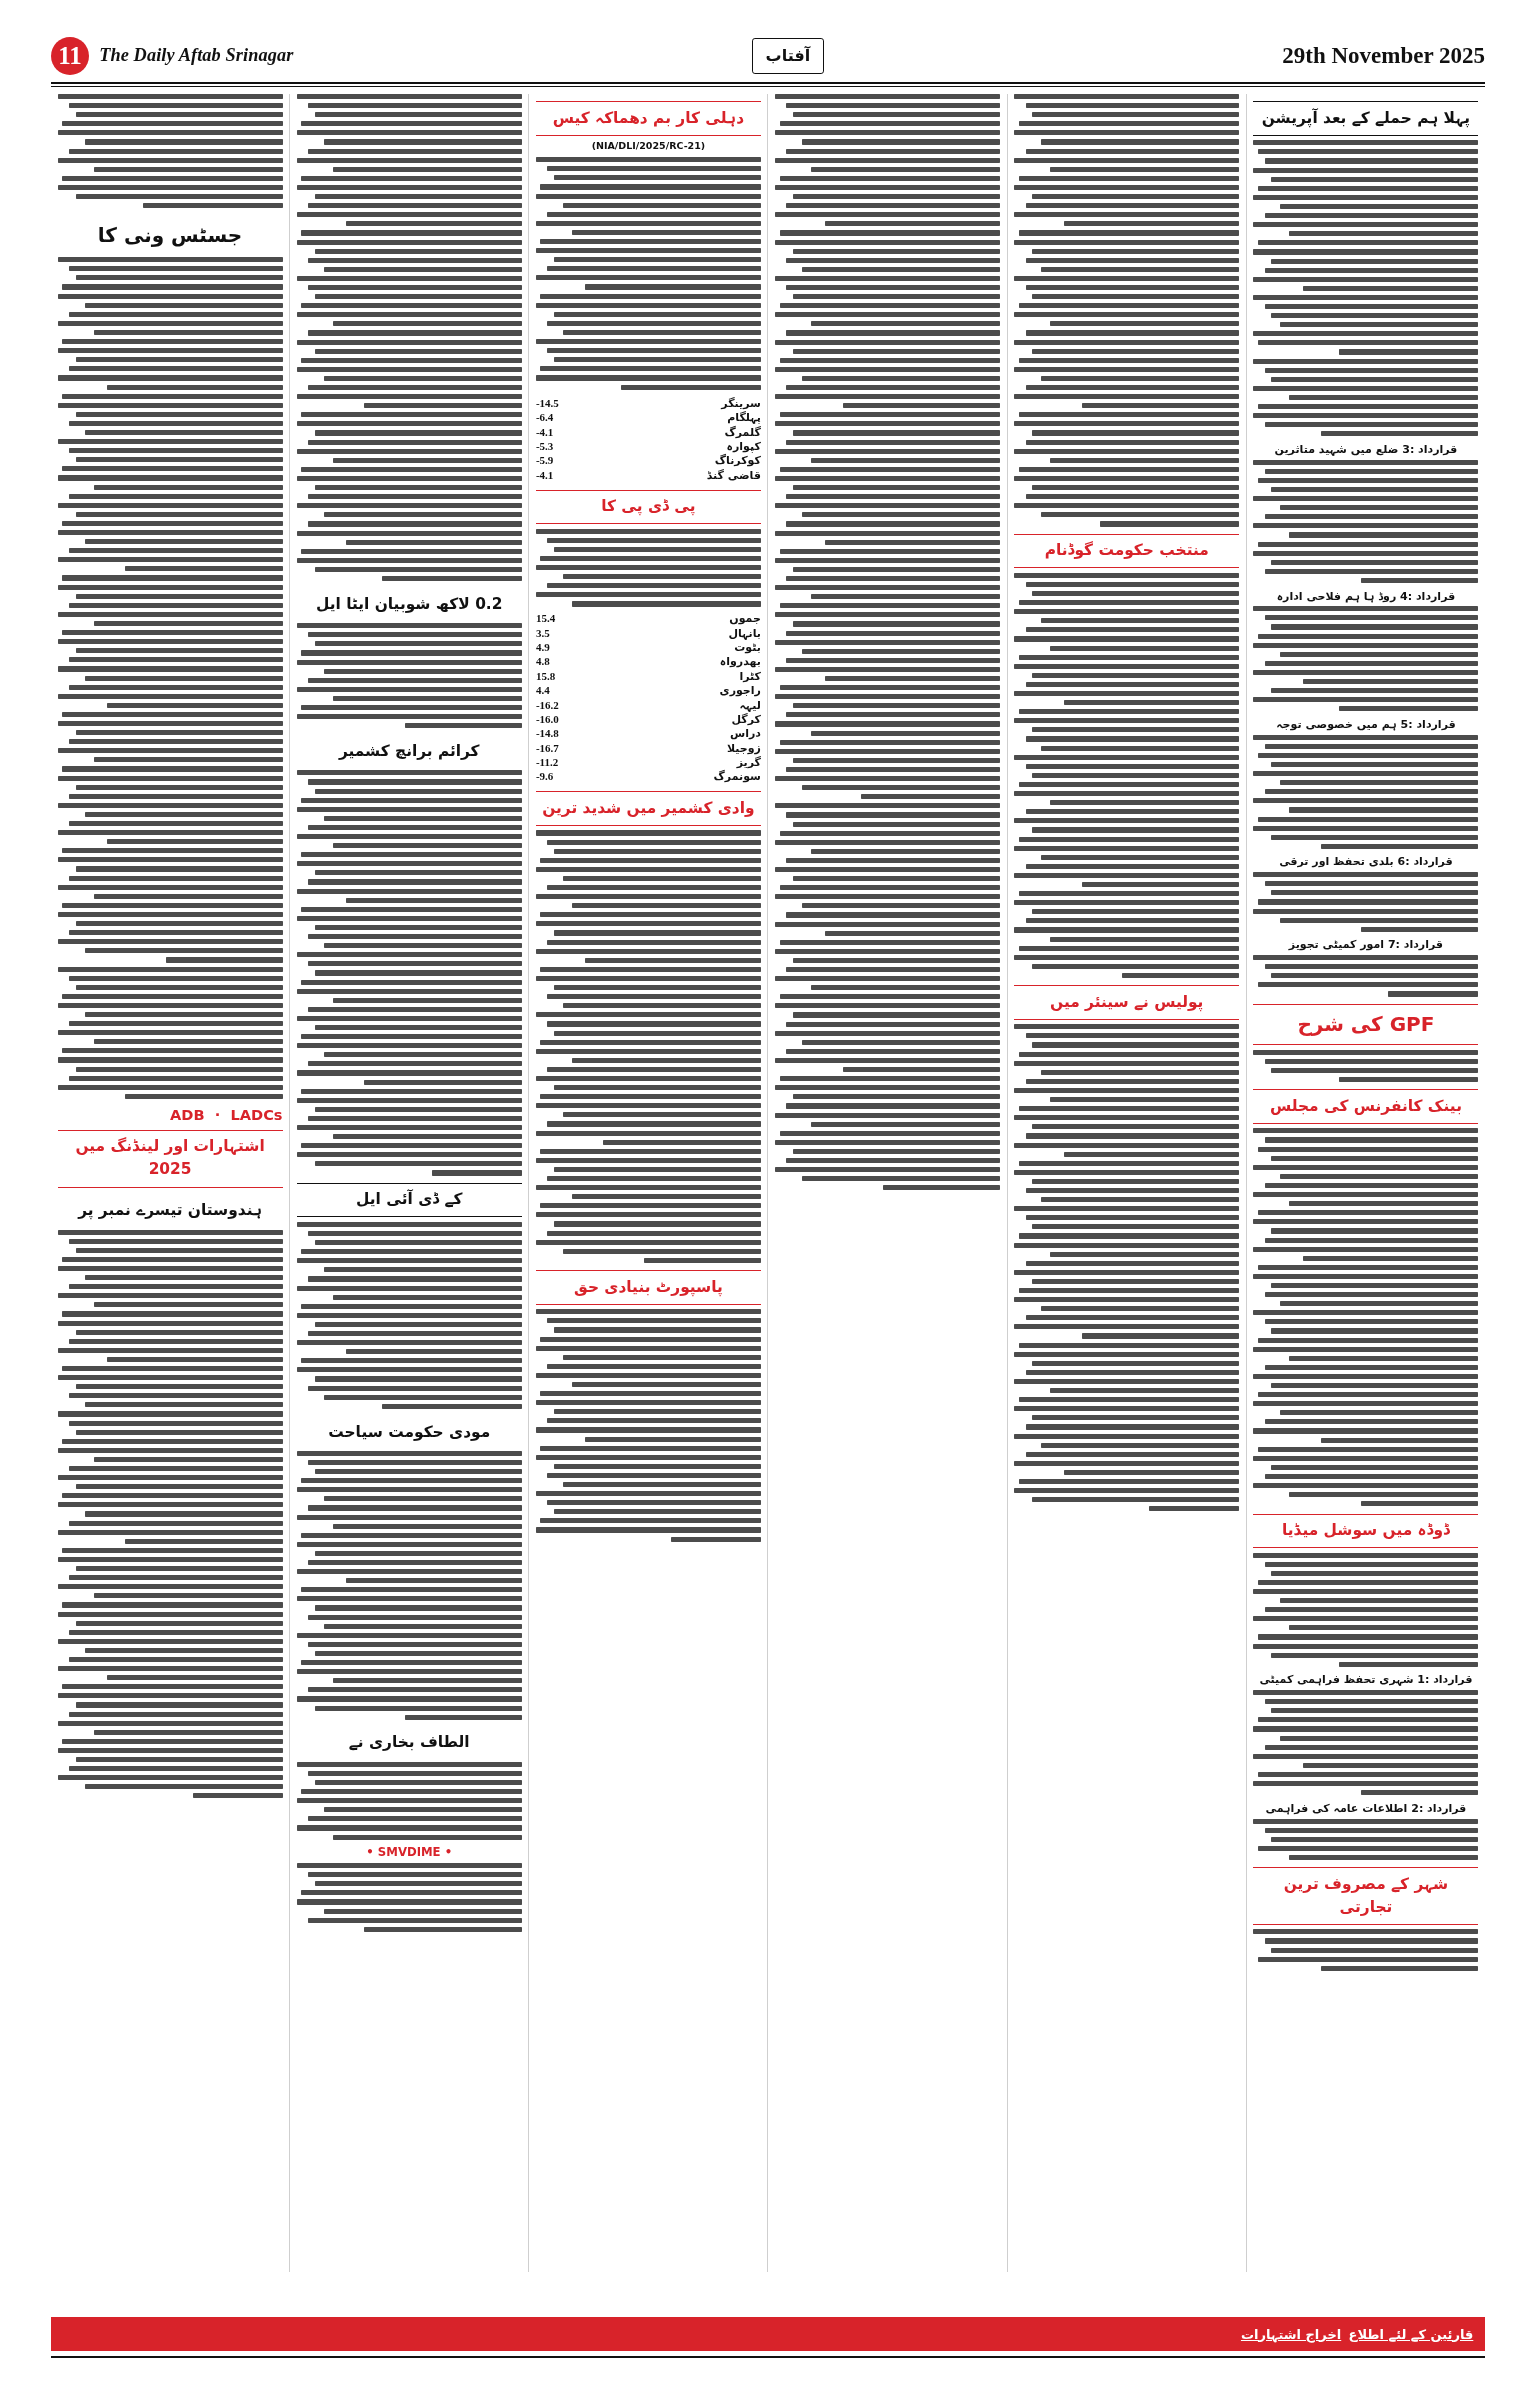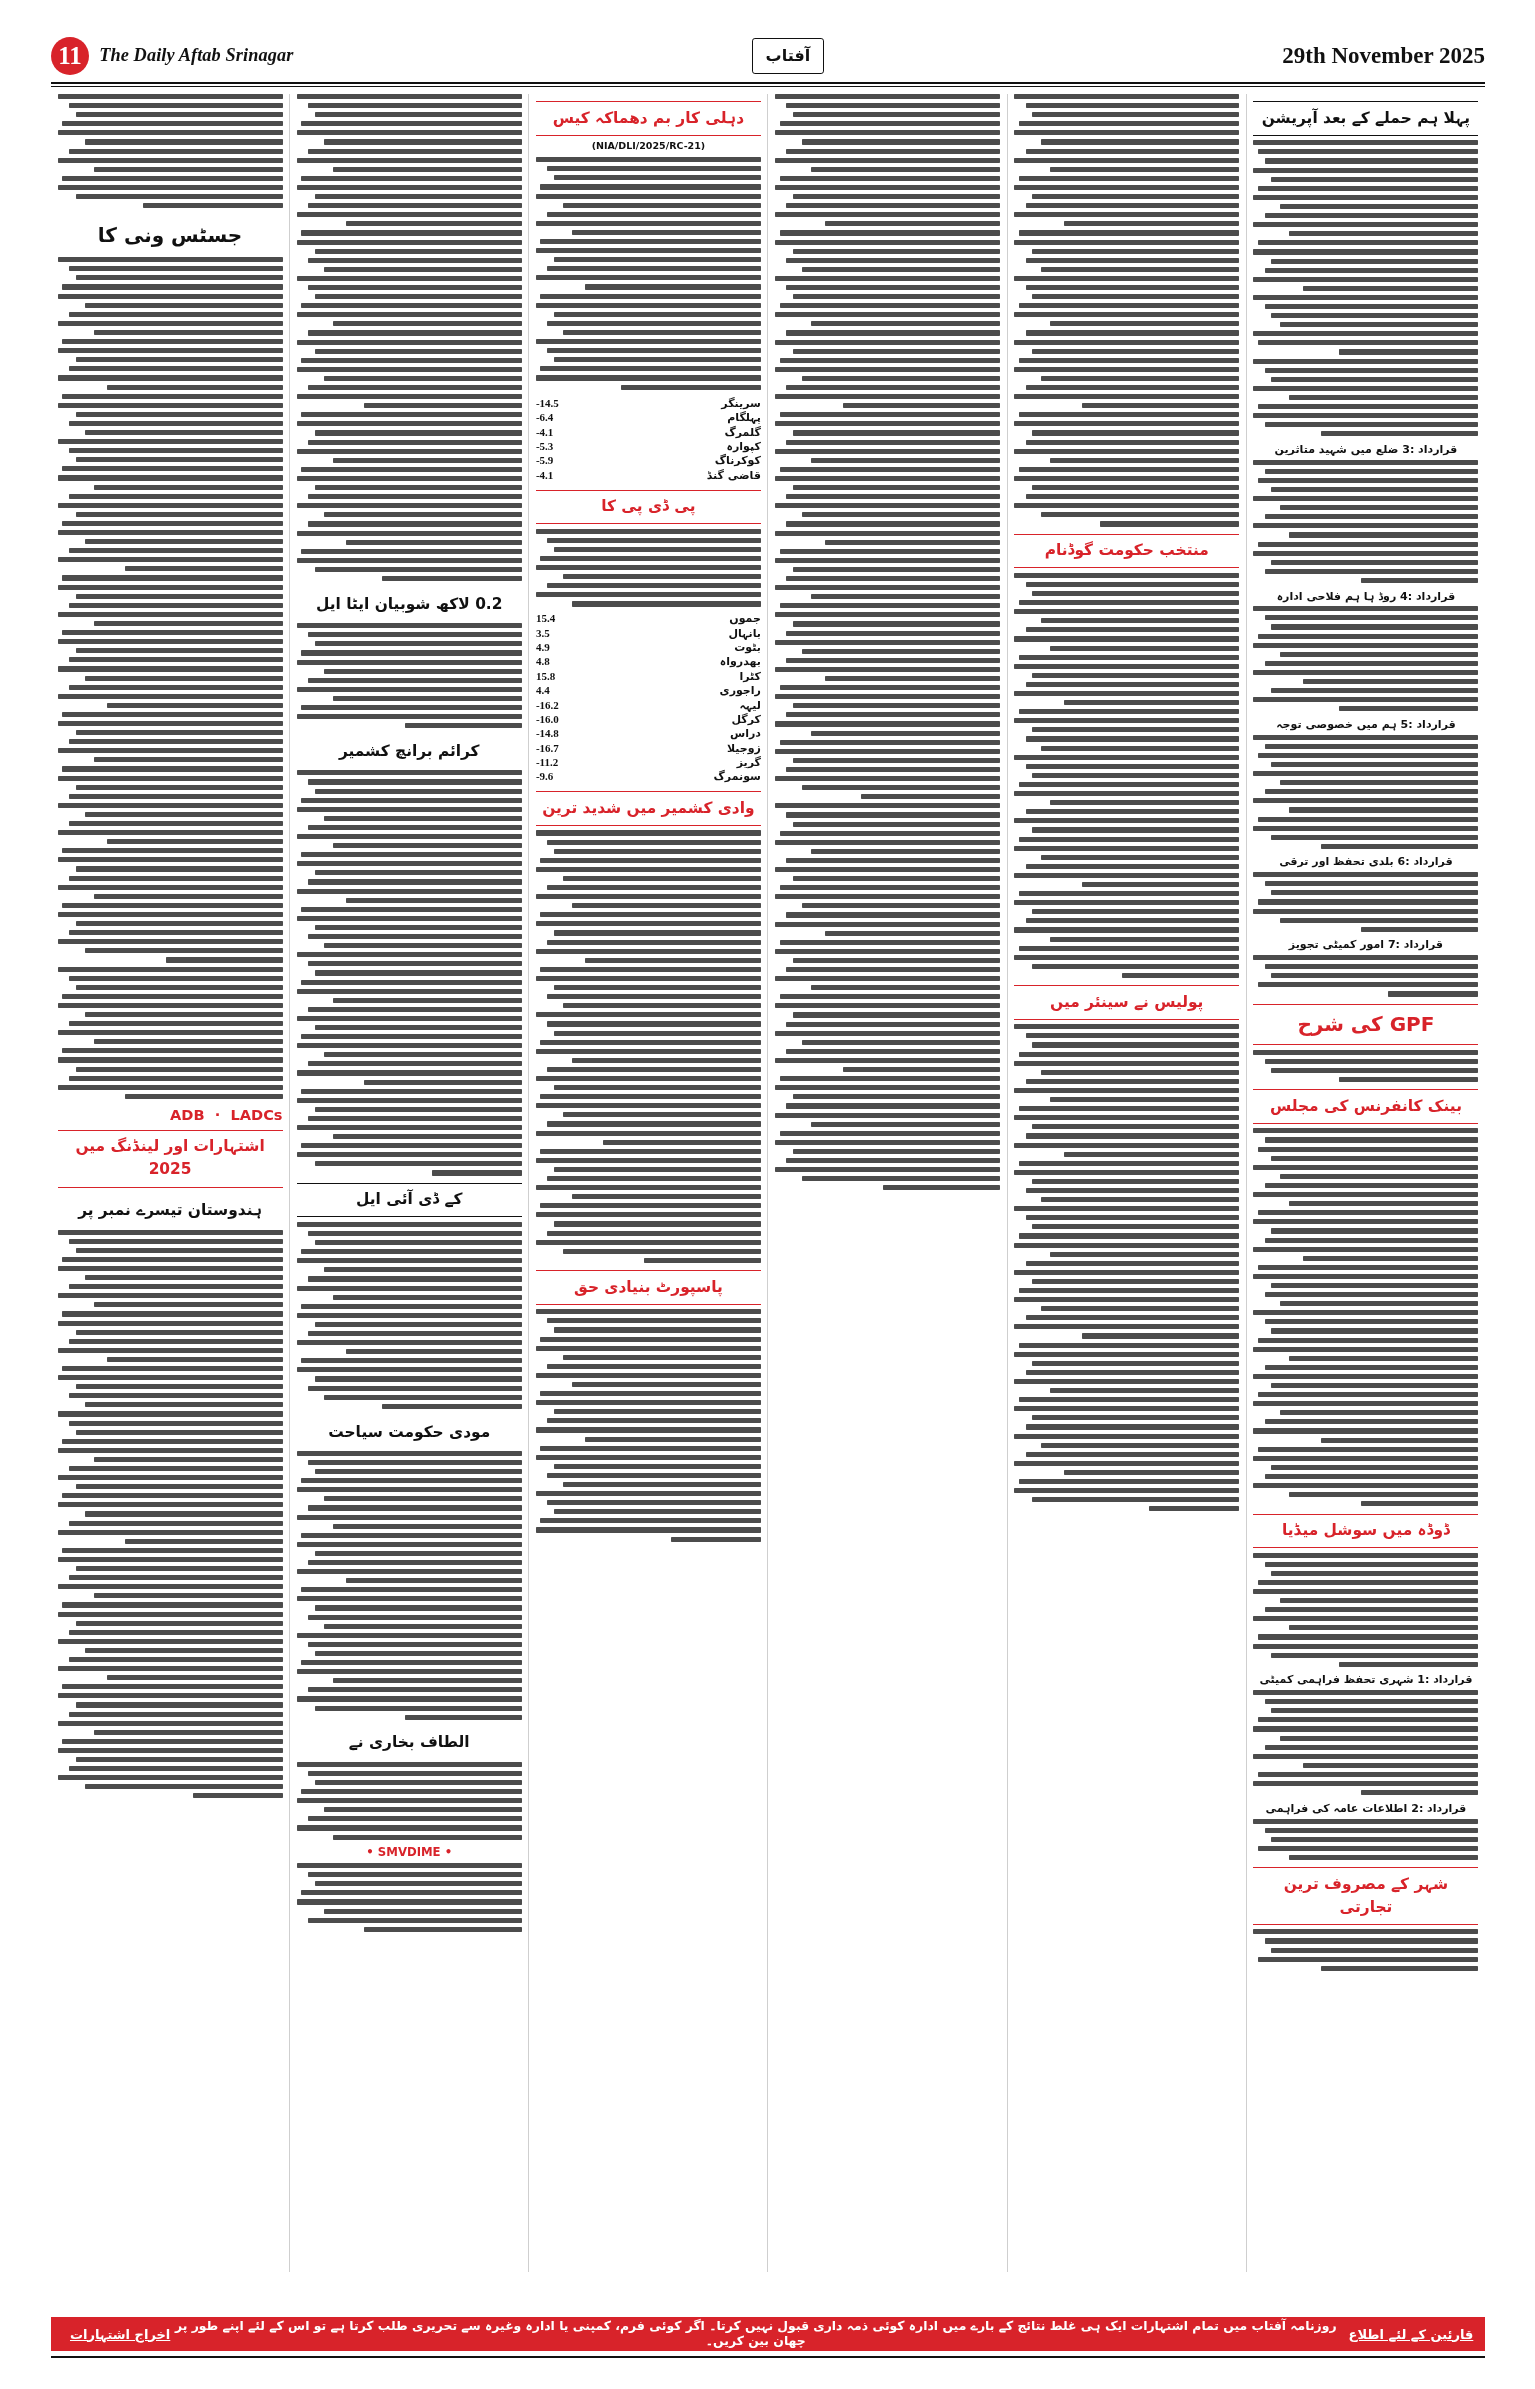--- a/index.html
+++ b/index.html
@@ -1240,19 +1240,18 @@
             <div class="line w88"></div>
             <div class="line w40 last"></div>
         </div>
       </div>
     </div>
 
   </div>
 
   <div class="footer">
     <div class="ft-tag">قارئین کے لئے اطلاع</div>
-    <div class="ft-text">روزنامہ آفتاب میں تمام اشتہارات ایک ہی غلط نتائج کے بارے میں ادارہ کوئی ذمہ داری قبول نہیں کرتا۔ اگر کوئی فرم، کمپنی یا ادارہ وغیرہ سے تحریری طلب کرتا ہے تو اس کے لئے اپنے طور پر چھان بین کریں۔</div>
     <div class="ft-tag">اخراج اشتہارات</div>
   </div>
   <div class="footrule"></div>
 
 </div>
 
 
 </body></html>

